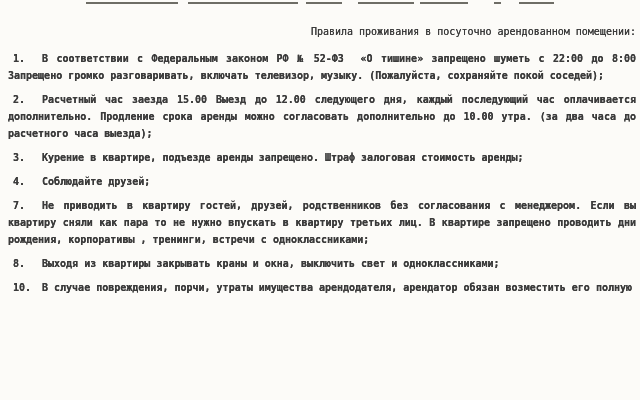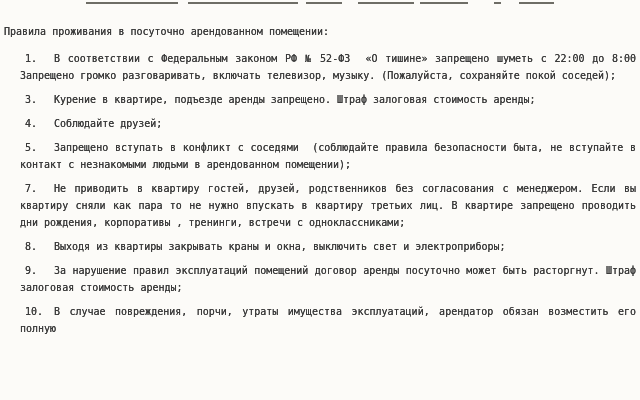--- a/index.html
+++ b/index.html
@@ -34,51 +34,51 @@
       transparent 414px, transparent 420px,
       #55544c 420px, #55544c 468px,
       transparent 468px, transparent 494px,
       #55544c 494px, #55544c 501px,
       transparent 501px, transparent 519px,
       #55544c 519px, #55544c 554px,
       transparent 554px);
     opacity:0.85;
   }
   .title {
-    text-align:left;
+    text-align:right;
     margin:0 0 10px 0;
   }
   .rule {
-    margin:0 0 7px 16px;
+    margin:0 0 7px 4px;
     text-align:justify;
+    font-weight:bold;
   }
   .rnum {
     display:inline-block;
     min-width:29px;
     padding-left:5px;
   }
 </style>
 </head>
 <body>
 
 <div class="doc">
   <div class="clipped-line"></div>
   <div class="title">Правила проживания в посуточно арендованном помещении:</div>
   <div id="rules">
   <p class="rule"><span class="rnum">1.</span><span class="rtext">В соответствии с Федеральным законом РФ № 52-ФЗ &nbsp;«О тишине» запрещено шуметь с 22:00 до 8:00 Запрещено громко разговаривать, включать телевизор, музыку. (Пожалуйста, сохраняйте покой соседей);</span></p>
 
+  <p class="rule"><span class="rnum">2.</span><span class="rtext">Расчетный час заезда 15.00 Выезд до 12.00 следующего дня, каждый последующий час оплачивается дополнительно. Продление срока аренды можно согласовать дополнительно до 10.00 утра. (за два часа до расчетного часа выезда);</span></p>
 
   <p class="rule"><span class="rnum">3.</span><span class="rtext">Курение в квартире, подъезде аренды запрещено. Штраф залоговая стоимость аренды;</span></p>
 
   <p class="rule"><span class="rnum">4.</span><span class="rtext">Соблюдайте друзей;</span></p>
 
-  <p class="rule"><span class="rnum">5.</span><span class="rtext">Запрещено вступать в конфликт с соседями &nbsp;(соблюдайте правила безопасности быта, не вступайте в контакт с незнакомыми людьми в арендованном помещении);</span></p>
 
 
   <p class="rule"><span class="rnum">7.</span><span class="rtext">Не приводить в квартиру гостей, друзей, родственников без согласования с менеджером. Если вы квартиру сняли как пара то не нужно впускать в квартиру третьих лиц. В квартире запрещено проводить дни рождения, корпоративы , тренинги, встречи с одноклассниками;</span></p>
 
-  <p class="rule"><span class="rnum">8.</span><span class="rtext">Выходя из квартиры закрывать краны и окна, выключить свет и электроприборы;</span></p>
+  <p class="rule"><span class="rnum">8.</span><span class="rtext">Выходя из квартиры закрывать краны и окна, выключить свет и одноклассниками;</span></p>
 
-  <p class="rule"><span class="rnum">9.</span><span class="rtext">За нарушение правил эксплуатаций помещений договор аренды посуточно может быть расторгнут. Штраф залоговая стоимость аренды;</span></p>
 
-  <p class="rule"><span class="rnum">10.</span><span class="rtext">В случае повреждения, порчи, утраты имущества эксплуатаций, арендатор обязан возместить его полную</span></p>
+  <p class="rule"><span class="rnum">10.</span><span class="rtext">В случае повреждения, порчи, утраты имущества арендодателя, арендатор обязан возместить его полную</span></p>
 </div>
 </div>
 
 </body></html>

